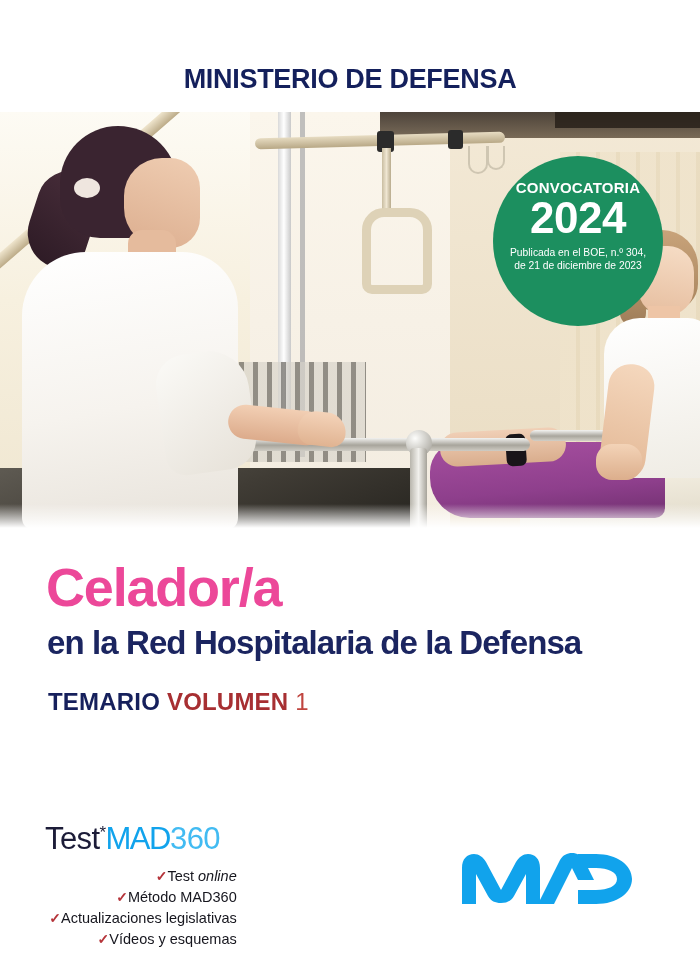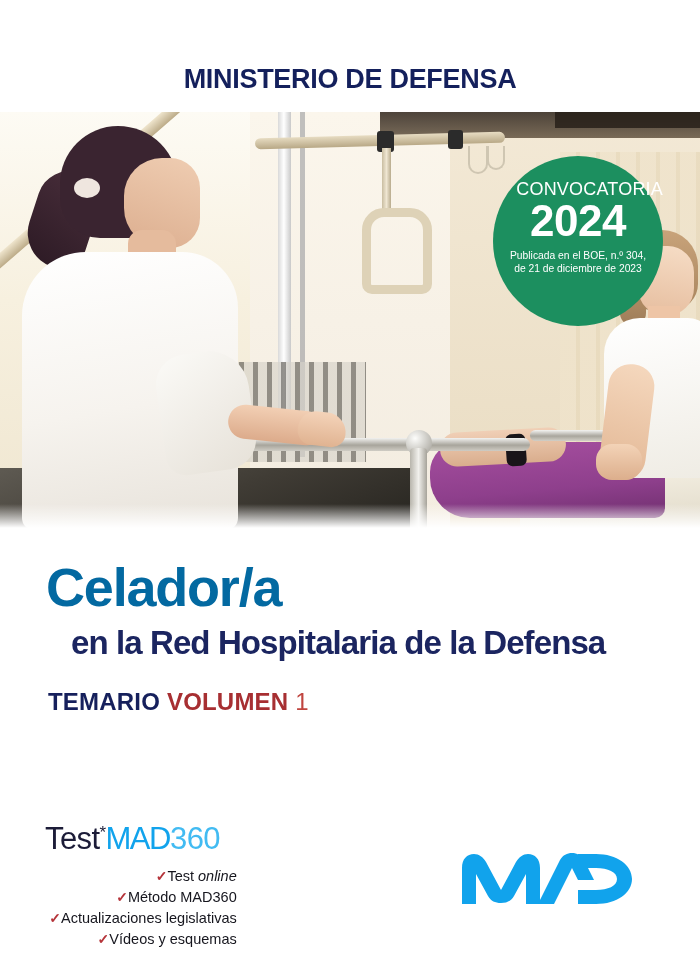--- a/index.html
+++ b/index.html
@@ -296,25 +296,24 @@
     width: 170px;
     height: 170px;
     border-radius: 50%;
     background: #1c8f5f;
     color: #ffffff;
     text-align: center;
     box-sizing: border-box;
     padding-top: 24px;
   }
   .badge-title {
-    font-size: 18px;
-    font-weight: normal;
+    font-size: 15px;
+    font-weight: bold;
     letter-spacing: 0.2px;
     line-height: 1;
-    text-align: right;
   }
   .badge-year {
     font-size: 44px;
     font-weight: bold;
     line-height: 1.02;
     letter-spacing: -0.5px;
     margin-top: 1px;
   }
   .badge-note {
     font-size: 10.3px;
@@ -324,34 +323,33 @@
     font-weight: normal;
   }
 
   
   .title-main {
     position: absolute;
     left: 46px;
     top: 560px;
     font-size: 54px;
     font-weight: bold;
-    color: #0369a1;
+    color: #ec4899;
     letter-spacing: -1.2px;
     line-height: 1;
   }
   .title-sub {
     position: absolute;
     left: 47px;
     top: 626px;
     font-size: 33px;
     font-weight: bold;
     color: #1b2560;
     letter-spacing: -0.9px;
     line-height: 1;
-    margin-left: 24px;
   }
   .title-vol {
     position: absolute;
     left: 48px;
     top: 690px;
     font-size: 24px;
     font-weight: bold;
     letter-spacing: 0.2px;
     line-height: 1;
     color: #16205c;

